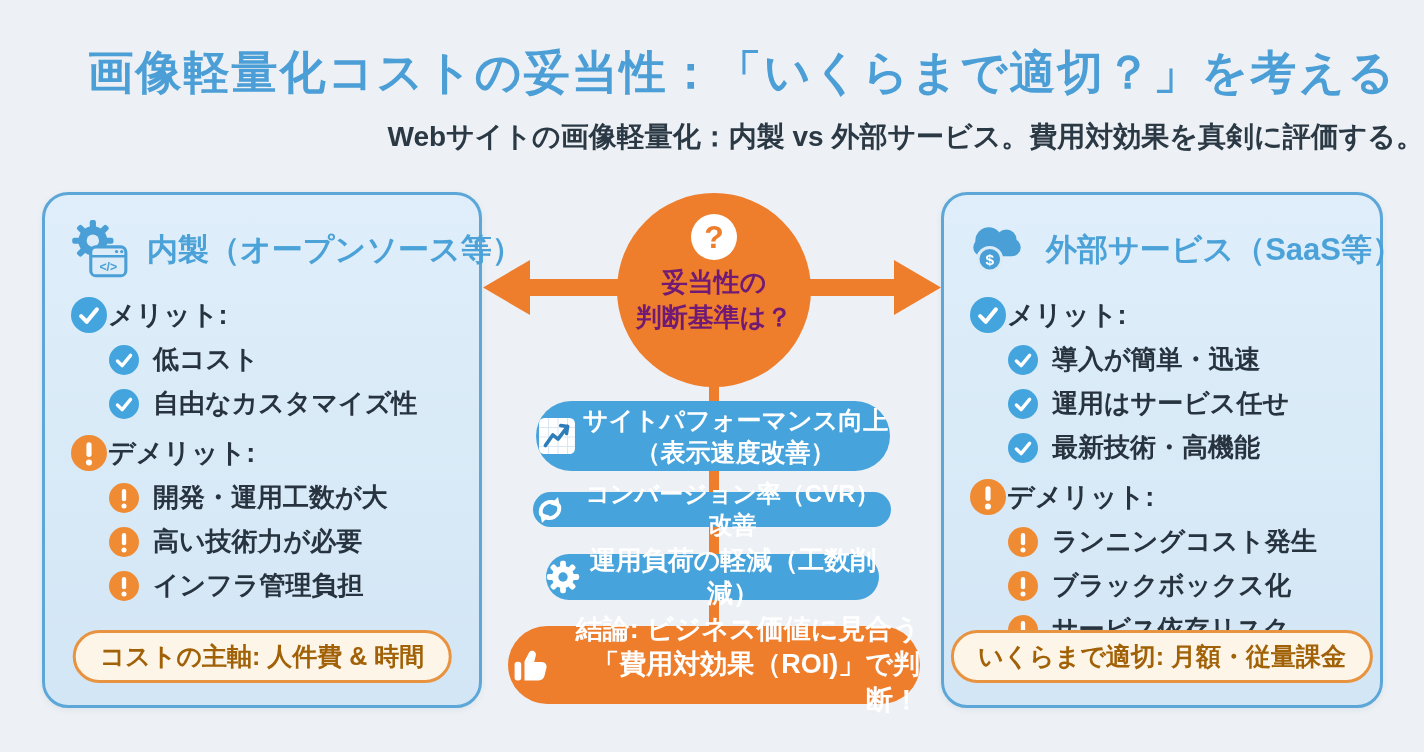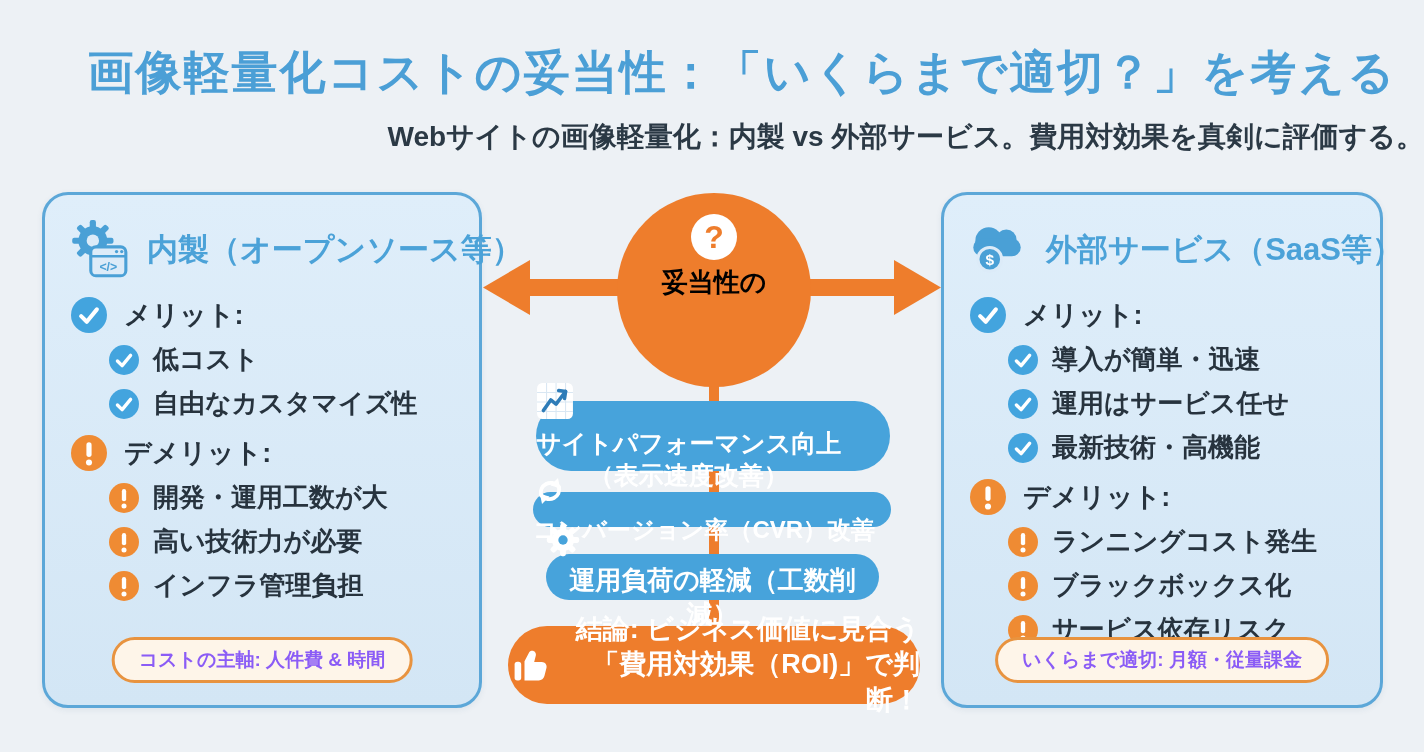--- a/index.html
+++ b/index.html
@@ -26,52 +26,52 @@
     position:absolute;top:192px;width:440px;height:516px;box-sizing:border-box;
     background:linear-gradient(180deg,#DFEEFA 0%,#D3E6F5 100%);
     border:3px solid #5CA7D8;border-radius:26px;z-index:0;
     box-shadow:0 2px 6px rgba(40,80,120,.08);
   }
   .panel.left{left:42px;}
   .panel.right{left:941px;width:442px;}
   .panel-header{display:flex;align-items:center;gap:16px;margin:22px 14px 10px 20px;}
   .panel-title{font-size:31px;font-weight:800;color:#4BA2D8;white-space:nowrap;}
   .section-label{
-    display:flex;align-items:center;gap:17px;margin:14px 0 4px 26px;
+    display:flex;align-items:center;gap:1px;margin:14px 0 4px 26px;
     font-size:27px;font-weight:800;color:#27333E;
   }
   .sub-item{
     display:flex;align-items:center;gap:14px;margin:9px 0 9px 64px;
     font-size:26px;font-weight:600;color:#27333E;
   }
   .icon-spacer{width:30px;height:30px;flex:0 0 30px;}
   .ico{flex:0 0 auto;display:block;}
   .cost-badge{
     position:absolute;bottom:22px;left:50%;transform:translateX(-50%);
     white-space:nowrap;background:#FEF5E9;border:3px solid #E8933F;
     border-radius:999px;padding:7px 24px;
-    font-size:19px;font-weight:800;color:#8b5cf6;
+    font-size:25px;font-weight:800;color:#a16207;
   }
   
   .q-circle{
     position:absolute;left:617px;top:193px;width:194px;height:194px;
     border-radius:50%;background:#EE7D2C;z-index:2;
     display:flex;flex-direction:column;align-items:center;
   }
   .q-badge{
     margin-top:21px;width:46px;height:46px;border-radius:50%;background:#fff;
     color:#EE7D2C;font-size:32px;font-weight:800;
     display:flex;align-items:center;justify-content:center;
   }
-  .q-text{color:#000000;font-size:26px;font-weight:800;text-align:center;line-height:1.35;margin-top:5px;}
+  .q-text{color:#701a75;font-size:26px;font-weight:800;text-align:center;line-height:1.35;margin-top:5px;}
   
   .pill{
     position:absolute;z-index:2;background:#47A3DB;border-radius:40px;
-    display:flex;align-items:flex-start;justify-content:center;gap:7px;
-    color:#fff;font-weight:800;box-sizing:border-box;flex-direction:column;
+    display:flex;align-items:center;justify-content:center;gap:7px;
+    color:#fff;font-weight:800;box-sizing:border-box;
   }
   .pill .pill-text{text-align:center;line-height:1.28;}
   .pill1{left:536px;top:401px;width:354px;height:70px;font-size:25px;}
   .pill2{left:533px;top:492px;width:358px;height:35px;font-size:24px;}
   .pill3{left:546px;top:554px;width:333px;height:46px;font-size:26px;}
   .conclusion{
     position:absolute;left:508px;top:626px;width:412px;height:78px;z-index:2;
     background:#EE7D2C;border-radius:40px;box-sizing:border-box;
     display:flex;align-items:center;justify-content:center;gap:14px;
     color:#fff;font-weight:800;font-size:27px;
@@ -256,20 +256,21 @@
       <span>サービス依存リスク</span>
     </div>
 
     <div class="cost-badge">いくらまで適切: 月額・従量課金</div>
   </section>
 
   <div class="q-circle">
     <div class="q-badge">?</div>
     <div class="q-text">
       <div>妥当性の</div>
+      <div>判断基準は？</div>
     </div>
   </div>
 
   <div class="pill pill1">
     <svg class="ico" width="38" height="38" viewBox="0 0 36 36">
       <rect x="1" y="1" width="34" height="34" rx="5" fill="#fff"></rect>
       <g stroke="#D9E7F3" stroke-width="1">
         <line x1="1" y1="10" x2="35" y2="10"></line>
           <line x1="1" y1="19" x2="35" y2="19"></line>
           <line x1="1" y1="28" x2="35" y2="28"></line>

